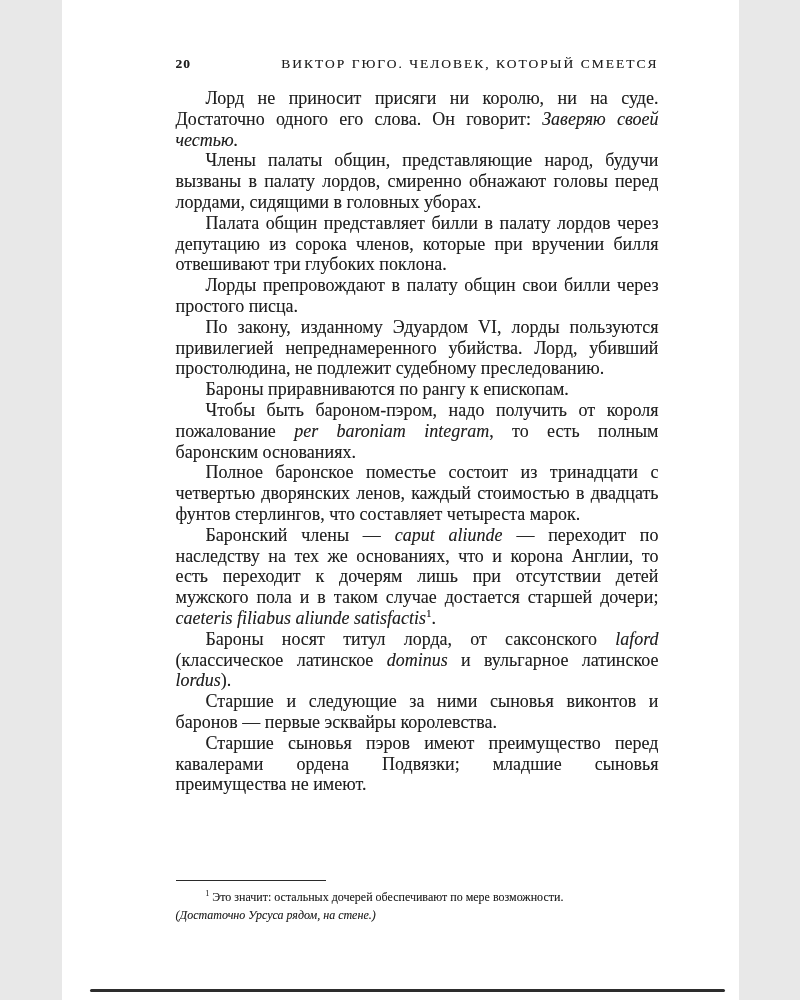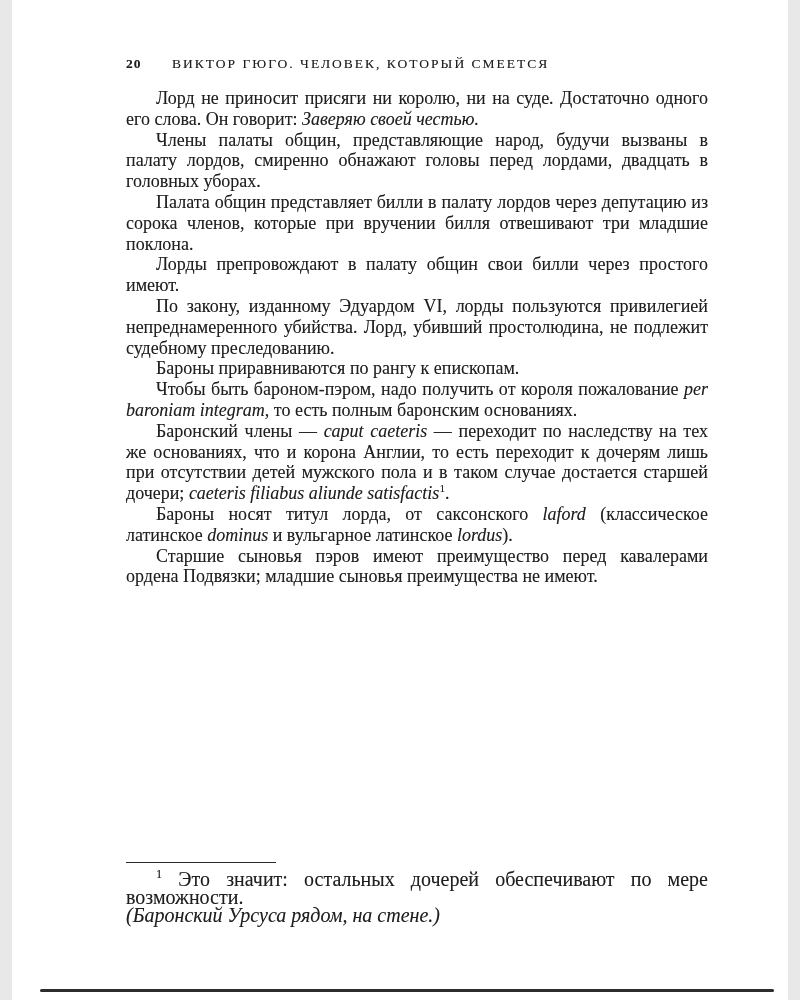--- a/index.html
+++ b/index.html
@@ -2,21 +2,21 @@
 <html lang="ru"><head>
 <meta charset="utf-8">
 <style>
   html, body {
     margin: 0;
     padding: 0;
     background: #e8e8e8;
   }
   .page {
     position: relative;
-    width: 776px;
+    width: 677px;
     height: 1000px;
     margin: 0 auto;
     background: #ffffff;
     box-sizing: border-box;
     padding: 56px 80px 0 114px;
     display: flex;
     flex-direction: column;
     overflow: hidden;
     font-family: "Liberation Serif", "DejaVu Serif", serif;
     color: #1f1f1f;
@@ -28,21 +28,21 @@
     font-size: 13.5px;
     margin-bottom: 16px;
   }
   .page-num {
     font-weight: bold;
     min-width: 46px;
     letter-spacing: 1px;
   }
   .run-title {
     flex: 1;
-    text-align: left;
+    text-align: right;
     letter-spacing: 2px;
     white-space: nowrap;
   }
   .body-text {
     flex: 0 0 auto;
   }
   .para {
     margin: 0;
     text-indent: 30px;
     text-align: justify;
@@ -60,21 +60,21 @@
     margin-bottom: 76px;
   }
   .fn-rule {
     width: 150px;
     height: 0;
     border-top: 1.5px solid #2a2a2a;
     margin-bottom: 7px;
   }
   .fn-lines .fn-para {
     margin: 0;
-    font-size: 20px;
+    font-size: 12px;
     line-height: 18px;
     text-align: justify;
   }
   .fn-lines .fn-para:first-child { text-indent: 30px; }
   .scan-line {
     position: absolute;
     left: 28px;
     right: 14px;
     bottom: 8px;
     height: 3px;
@@ -88,34 +88,36 @@
 
 <div class="page">
 
   <header class="running-head">
     <span class="page-num">20</span>
     <span class="run-title">ВИКТОР ГЮГО. ЧЕЛОВЕК, КОТОРЫЙ СМЕЕТСЯ</span>
   </header>
 
   <main class="body-text">
       <p class="para"><span>Лорд не приносит присяги ни королю, ни на суде. Достаточно одного его слова. Он говорит: </span><span class="it">Заверяю своей честью.</span></p>
-      <p class="para"><span>Члены палаты общин, представляющие народ, будучи вызваны в палату лордов, смиренно обнажают головы перед лордами, двадцать в головных уборах.</span></p>
-      <p class="para"><span>Палата общин представляет билли в палату лордов через депутацию из сорока членов, которые при вручении билля отвешивают три младшие поклона.</span></p>
-      <p class="para"><span>Лорды препровождают в палату общин свои билли через простого имеют.</span></p>
+      <p class="para"><span>Члены палаты общин, представляющие народ, будучи вызваны в палату лордов, смиренно обнажают головы перед лордами, сидящими в головных уборах.</span></p>
+      <p class="para"><span>Палата общин представляет билли в палату лордов через депутацию из сорока членов, которые при вручении билля отвешивают три глубоких поклона.</span></p>
+      <p class="para"><span>Лорды препровождают в палату общин свои билли через простого писца.</span></p>
       <p class="para"><span>По закону, изданному Эдуардом VI, лорды пользуются привилегией непреднамеренного убийства. Лорд, убивший простолюдина, не подлежит судебному преследованию.</span></p>
       <p class="para"><span>Бароны приравниваются по рангу к епископам.</span></p>
       <p class="para"><span>Чтобы быть бароном-пэром, надо получить от короля пожалование </span><span class="it">per baroniam integram</span><span>, то есть полным баронским основаниях.</span></p>
-      <p class="para"><span>Баронский члены — </span><span class="it">caput caeteris</span><span> — переходит по наследству на тех же основаниях, что и корона Англии, то есть переходит к дочерям лишь при отсутствии детей мужского пола и в таком случае достается старшей дочери; </span><span class="it">caeteris filiabus aliunde satisfactis</span><sup>1</sup><span>.</span></p>
+      <p class="para"><span>Полное баронское поместье состоит из тринадцати с четвертью дворянских ленов, каждый стоимостью в двадцать фунтов стерлингов, что составляет четыреста марок.</span></p>
+      <p class="para"><span>Баронский члены — </span><span class="it">caput aliunde</span><span> — переходит по наследству на тех же основаниях, что и корона Англии, то есть переходит к дочерям лишь при отсутствии детей мужского пола и в таком случае достается старшей дочери; </span><span class="it">caeteris filiabus aliunde satisfactis</span><sup>1</sup><span>.</span></p>
       <p class="para"><span>Бароны носят титул лорда, от саксонского </span><span class="it">laford</span><span> (классическое латинское </span><span class="it">dominus</span><span> и вульгарное латинское </span><span class="it">lordus</span><span>).</span></p>
+      <p class="para"><span>Старшие и следующие за ними сыновья виконтов и баронов — первые эсквайры королевства.</span></p>
       <p class="para"><span>Старшие сыновья пэров имеют преимущество перед кавалерами ордена Подвязки; младшие сыновья преимущества не имеют.</span></p>
     </main>
 
   <footer class="footnote">
     <div class="fn-rule"></div>
     <div class="fn-lines">
         <p class="fn-para"><sup>1</sup><span> Это значит: остальных дочерей обеспечивают по мере возможности.</span></p>
-        <p class="fn-para"><span class="it">(Баронский Урсуса рядом, на стене.)</span></p>
+        <p class="fn-para"><span class="it">(Достаточно Урсуса рядом, на стене.)</span></p>
       </div>
   </footer>
 
   <div class="scan-line"></div>
 
 </div>
 
 </body></html>

